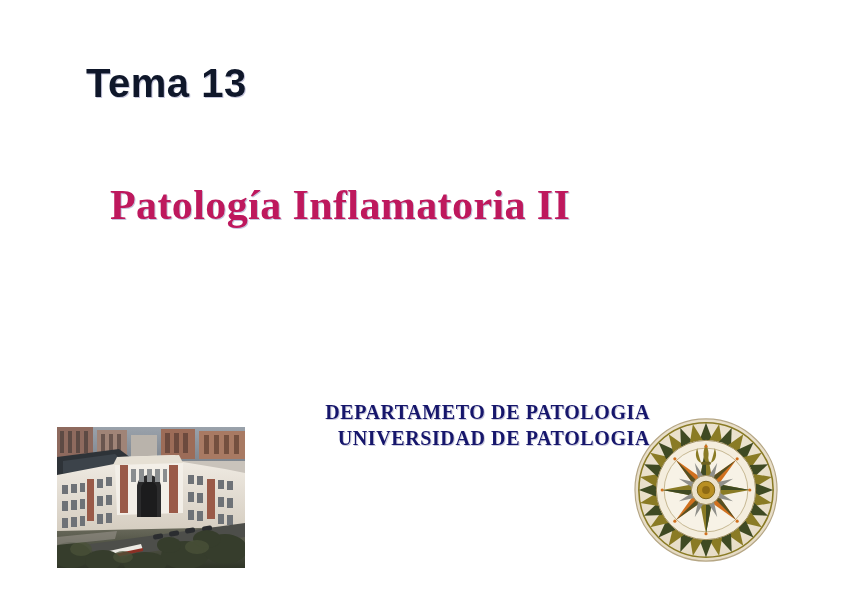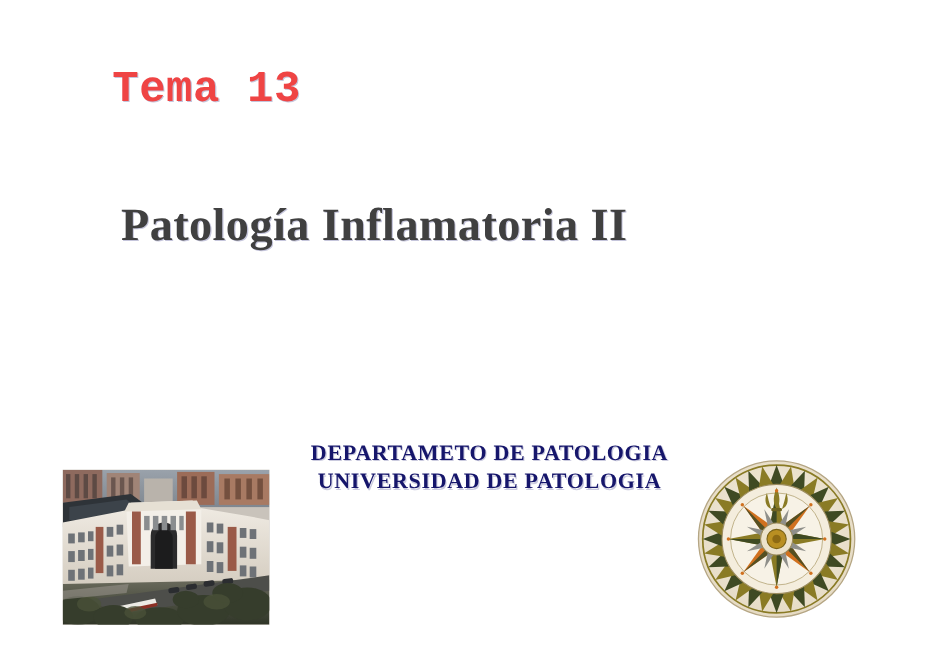--- a/index.html
+++ b/index.html
@@ -15,52 +15,52 @@
     position: relative;
     width: 848px;
     height: 599px;
     background: #ffffff;
     overflow: hidden;
   }
 
   
   .topic-label {
     position: absolute;
-    left: 102px;
+    left: 86px;
     top: 62px;
-    font-family: Liberation Mono, monospace;
+    font-family: Liberation Sans, sans-serif;
     font-weight: bold;
     font-size: 40px;
     line-height: 1.05;
     letter-spacing: 0.5px;
-    color: #ef4444;
+    color: #0f172a;
     text-shadow: 1px 1px 0 rgba(150,150,190,0.55);
     white-space: nowrap;
   }
 
   .main-title {
     position: absolute;
     left: 110px;
     top: 183px;
     font-family: "Liberation Serif", "DejaVu Serif", serif;
     font-weight: bold;
     font-size: 42px;
     line-height: 1.05;
     letter-spacing: 0.4px;
-    color: #404040;
+    color: #be185d;
     text-shadow: 1px 1px 0 rgba(150,150,190,0.55);
     white-space: nowrap;
   }
 
   .dept-block {
     position: absolute;
     left: 240px;
     top: 400px;
     width: 410px;
-    text-align: center;
+    text-align: right;
     font-family: "Liberation Serif", "DejaVu Serif", serif;
     font-weight: bold;
     font-size: 20px;
     line-height: 1.28;
     letter-spacing: 0.6px;
     color: #16166b;
     text-shadow: 1px 1px 0 rgba(150,150,190,0.5);
   }
   .dept-block > div { white-space: nowrap; }
 

